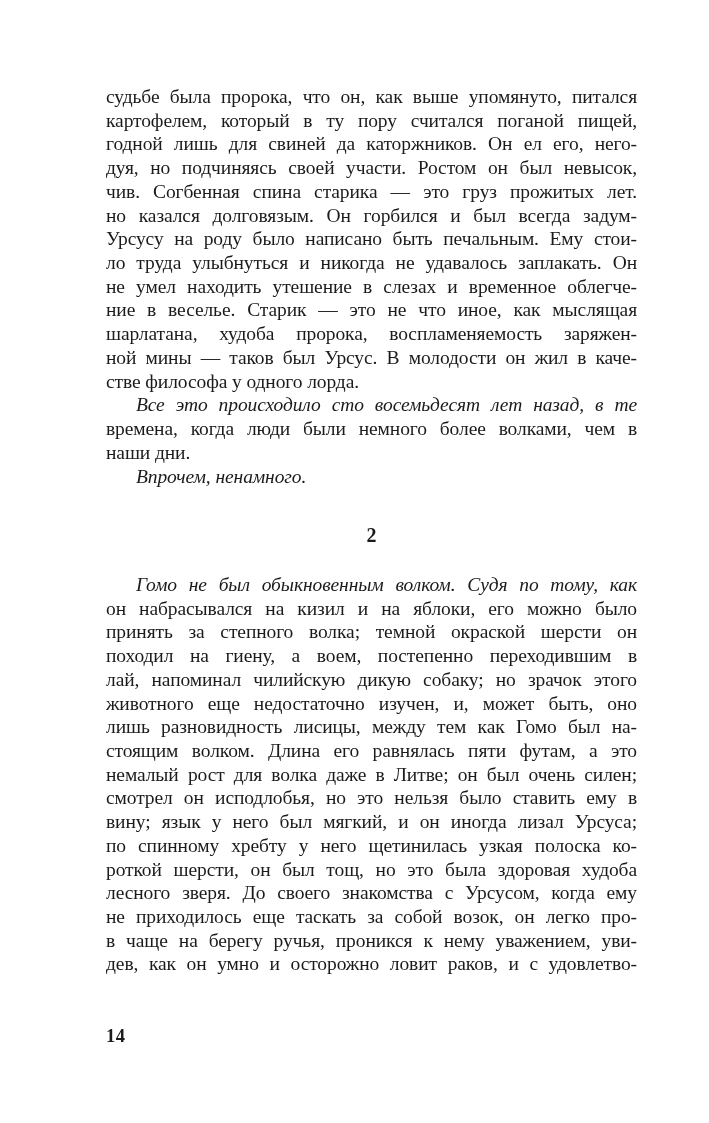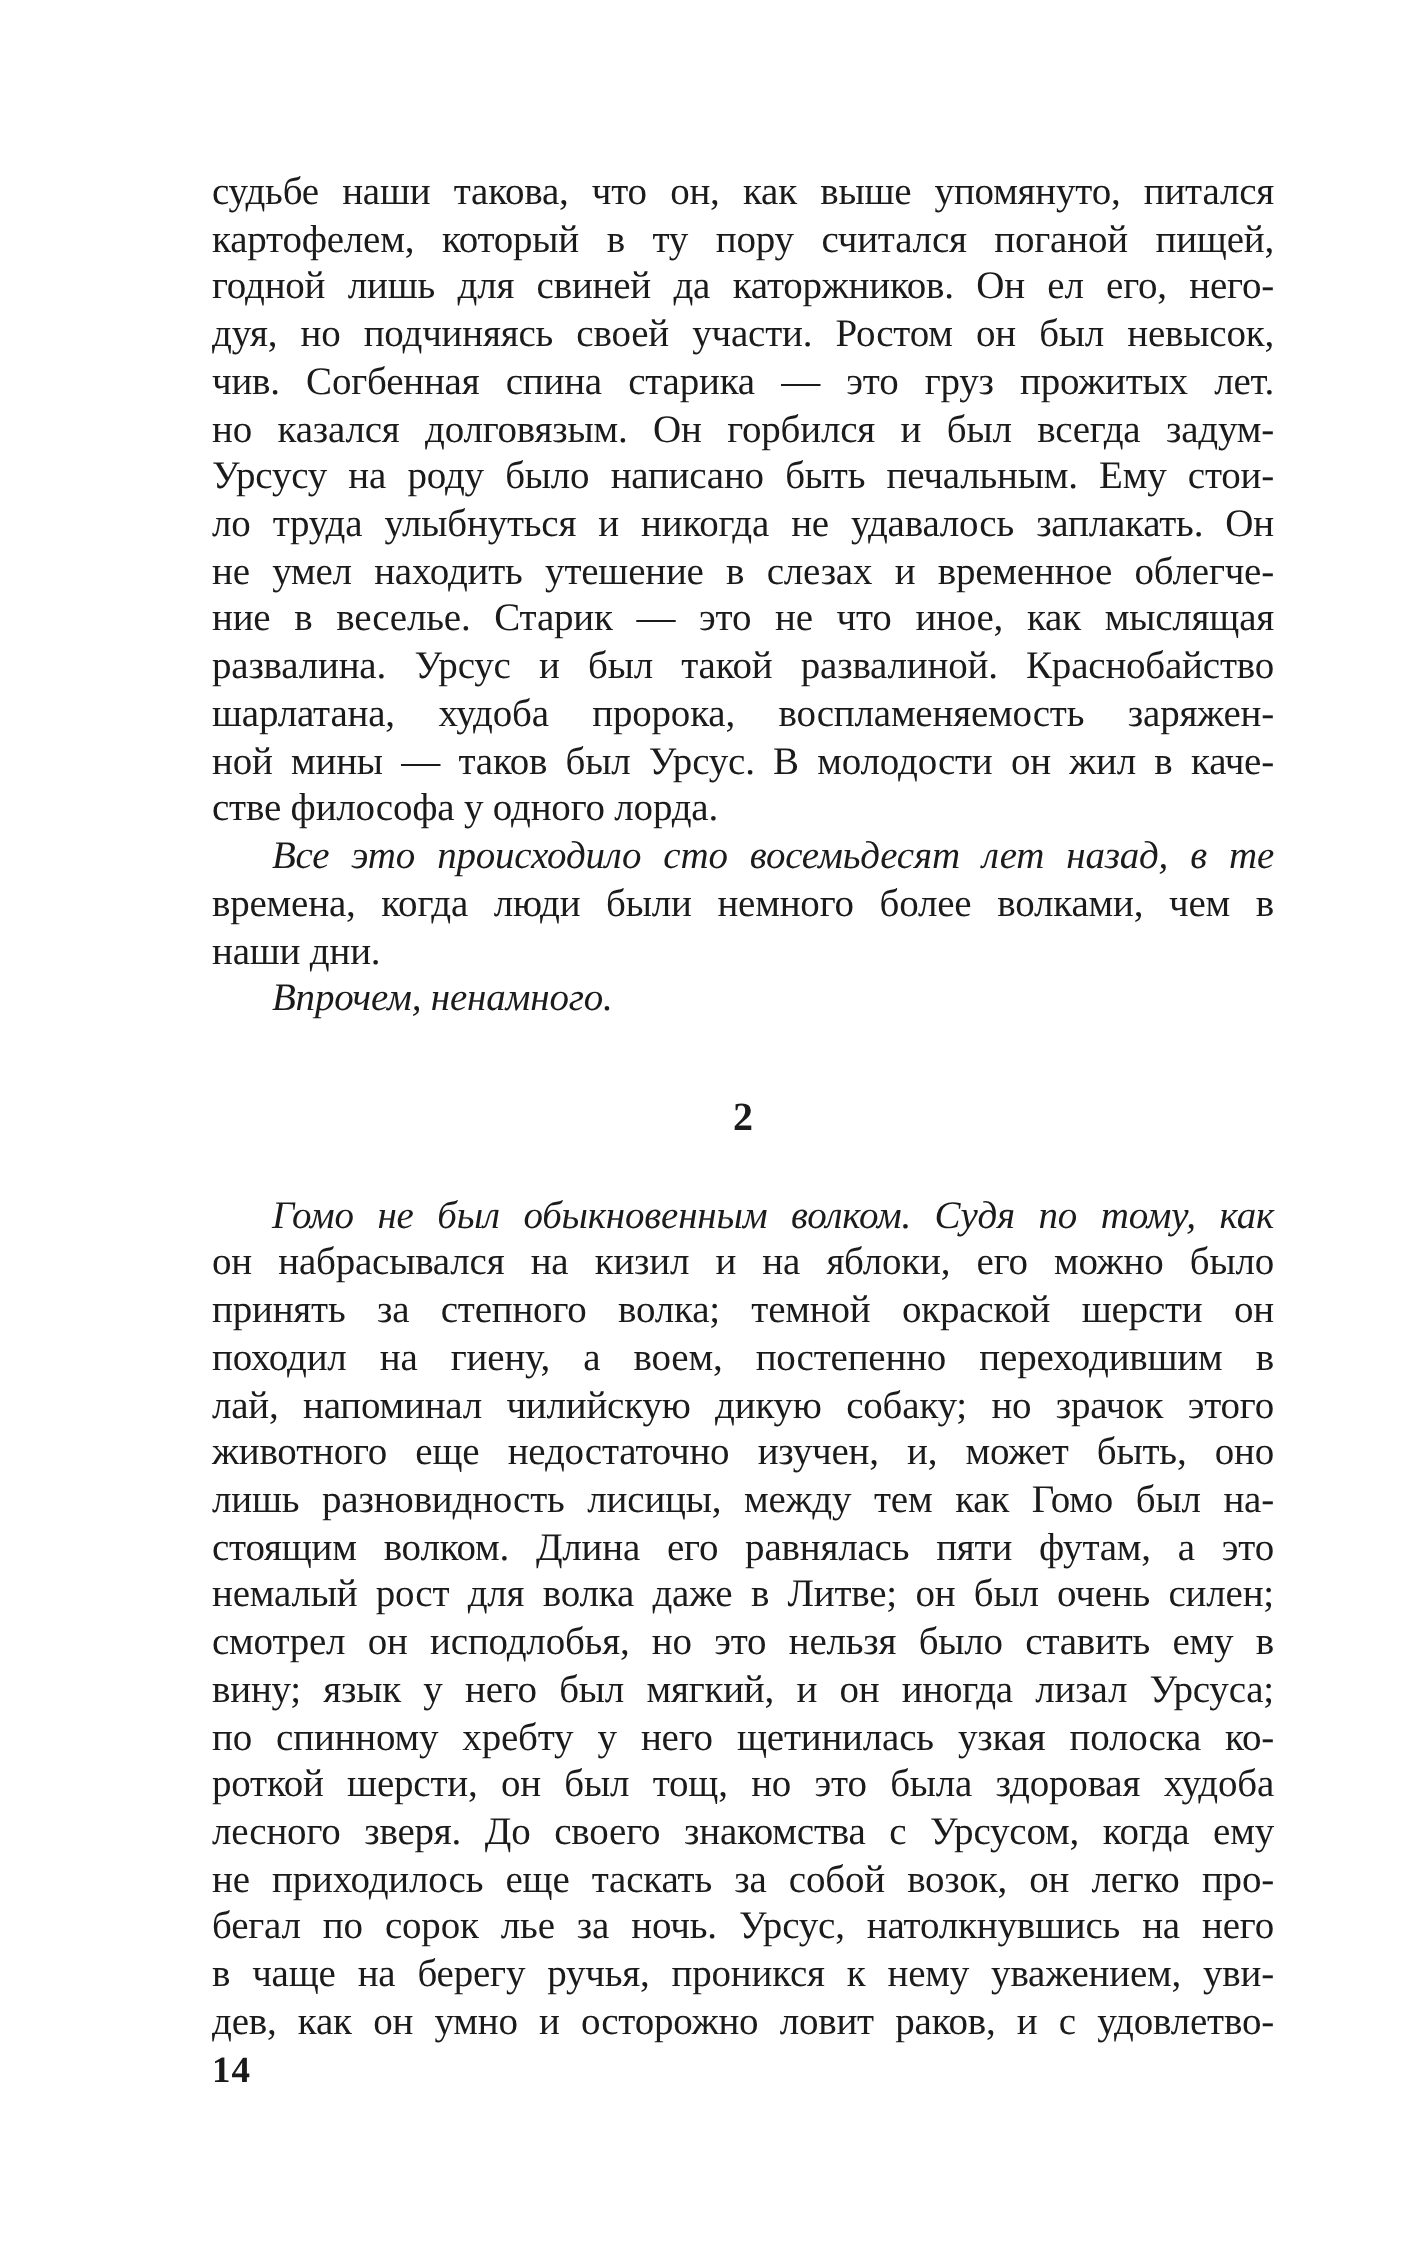--- a/index.html
+++ b/index.html
@@ -53,31 +53,30 @@
     letter-spacing: 0.5px;
     text-align: right;
   }
 </style>
 </head>
 <body>
 
 <div class="page">
   <div class="text-column" id="text-column">
       <div class="paragraph">
-        <div class="line">судьбе наши такова, что он, как выше упомянуто, питался</div>
+        <div class="line">судьбе была пророка, что он, как выше упомянуто, питался</div>
         <div class="line">картофелем, который в ту пору считался поганой пищей,</div>
         <div class="line">годной лишь для свиней да каторжников. Он ел его, него-</div>
         <div class="line">дуя, но подчиняясь своей участи. Ростом он был невысок,</div>
         <div class="line">чив. Согбенная спина старика — это груз прожитых лет.</div>
         <div class="line">но казался долговязым. Он горбился и был всегда задум-</div>
         <div class="line">Урсусу на роду было написано быть печальным. Ему стои-</div>
         <div class="line">ло труда улыбнуться и никогда не удавалось заплакать. Он</div>
         <div class="line">не умел находить утешение в слезах и временное облегче-</div>
         <div class="line">ние в веселье. Старик — это не что иное, как мыслящая</div>
-        <div class="line">развалина. Урсус и был такой развалиной. Краснобайство</div>
         <div class="line">шарлатана, худоба пророка, воспламеняемость заряжен-</div>
         <div class="line">ной мины — таков был Урсус. В молодости он жил в каче-</div>
         <div class="line para-end">стве философа у одного лорда.</div>
       </div>
       <div class="paragraph">
         <div class="line indent">Все это происходило сто восемьдесят лет назад, в те</div>
         <div class="line">времена, когда люди были немного более волками, чем в</div>
         <div class="line para-end">наши дни.</div>
       </div>
       <div class="paragraph">
@@ -93,19 +92,18 @@
         <div class="line">животного еще недостаточно изучен, и, может быть, оно</div>
         <div class="line">лишь разновидность лисицы, между тем как Гомо был на-</div>
         <div class="line">стоящим волком. Длина его равнялась пяти футам, а это</div>
         <div class="line">немалый рост для волка даже в Литве; он был очень силен;</div>
         <div class="line">смотрел он исподлобья, но это нельзя было ставить ему в</div>
         <div class="line">вину; язык у него был мягкий, и он иногда лизал Урсуса;</div>
         <div class="line">по спинному хребту у него щетинилась узкая полоска ко-</div>
         <div class="line">роткой шерсти, он был тощ, но это была здоровая худоба</div>
         <div class="line">лесного зверя. До своего знакомства с Урсусом, когда ему</div>
         <div class="line">не приходилось еще таскать за собой возок, он легко про-</div>
-        <div class="line">бегал по сорок лье за ночь. Урсус, натолкнувшись на него</div>
         <div class="line">в чаще на берегу ручья, проникся к нему уважением, уви-</div>
         <div class="line">дев, как он умно и осторожно ловит раков, и с удовлетво-</div>
       </div>
     </div>
   <div class="page-number">14</div>
 </div>
 
 </body></html>

